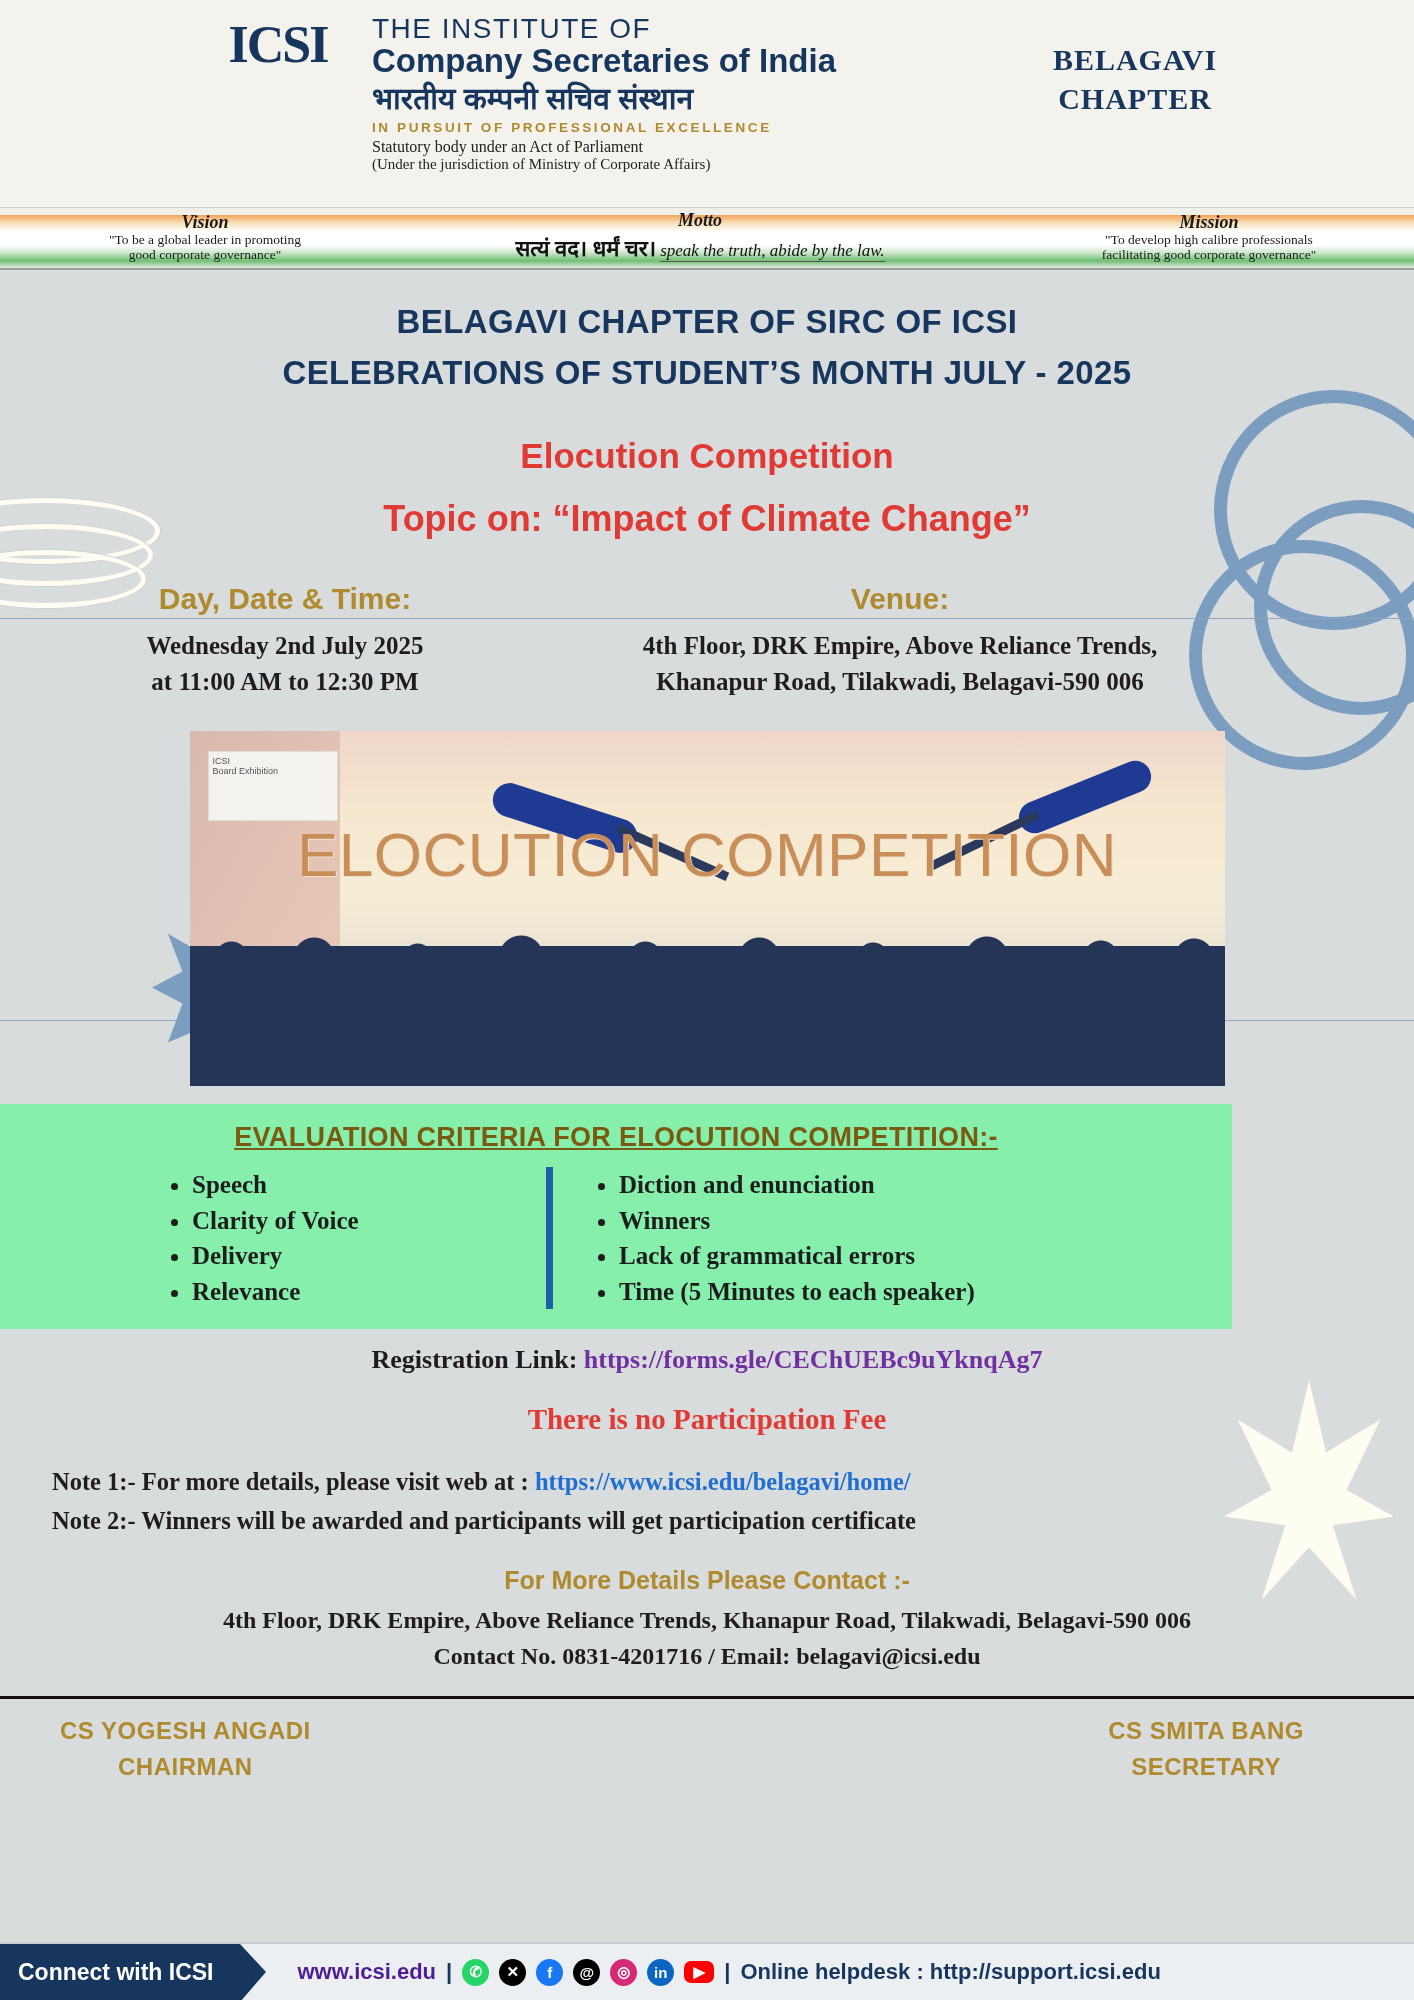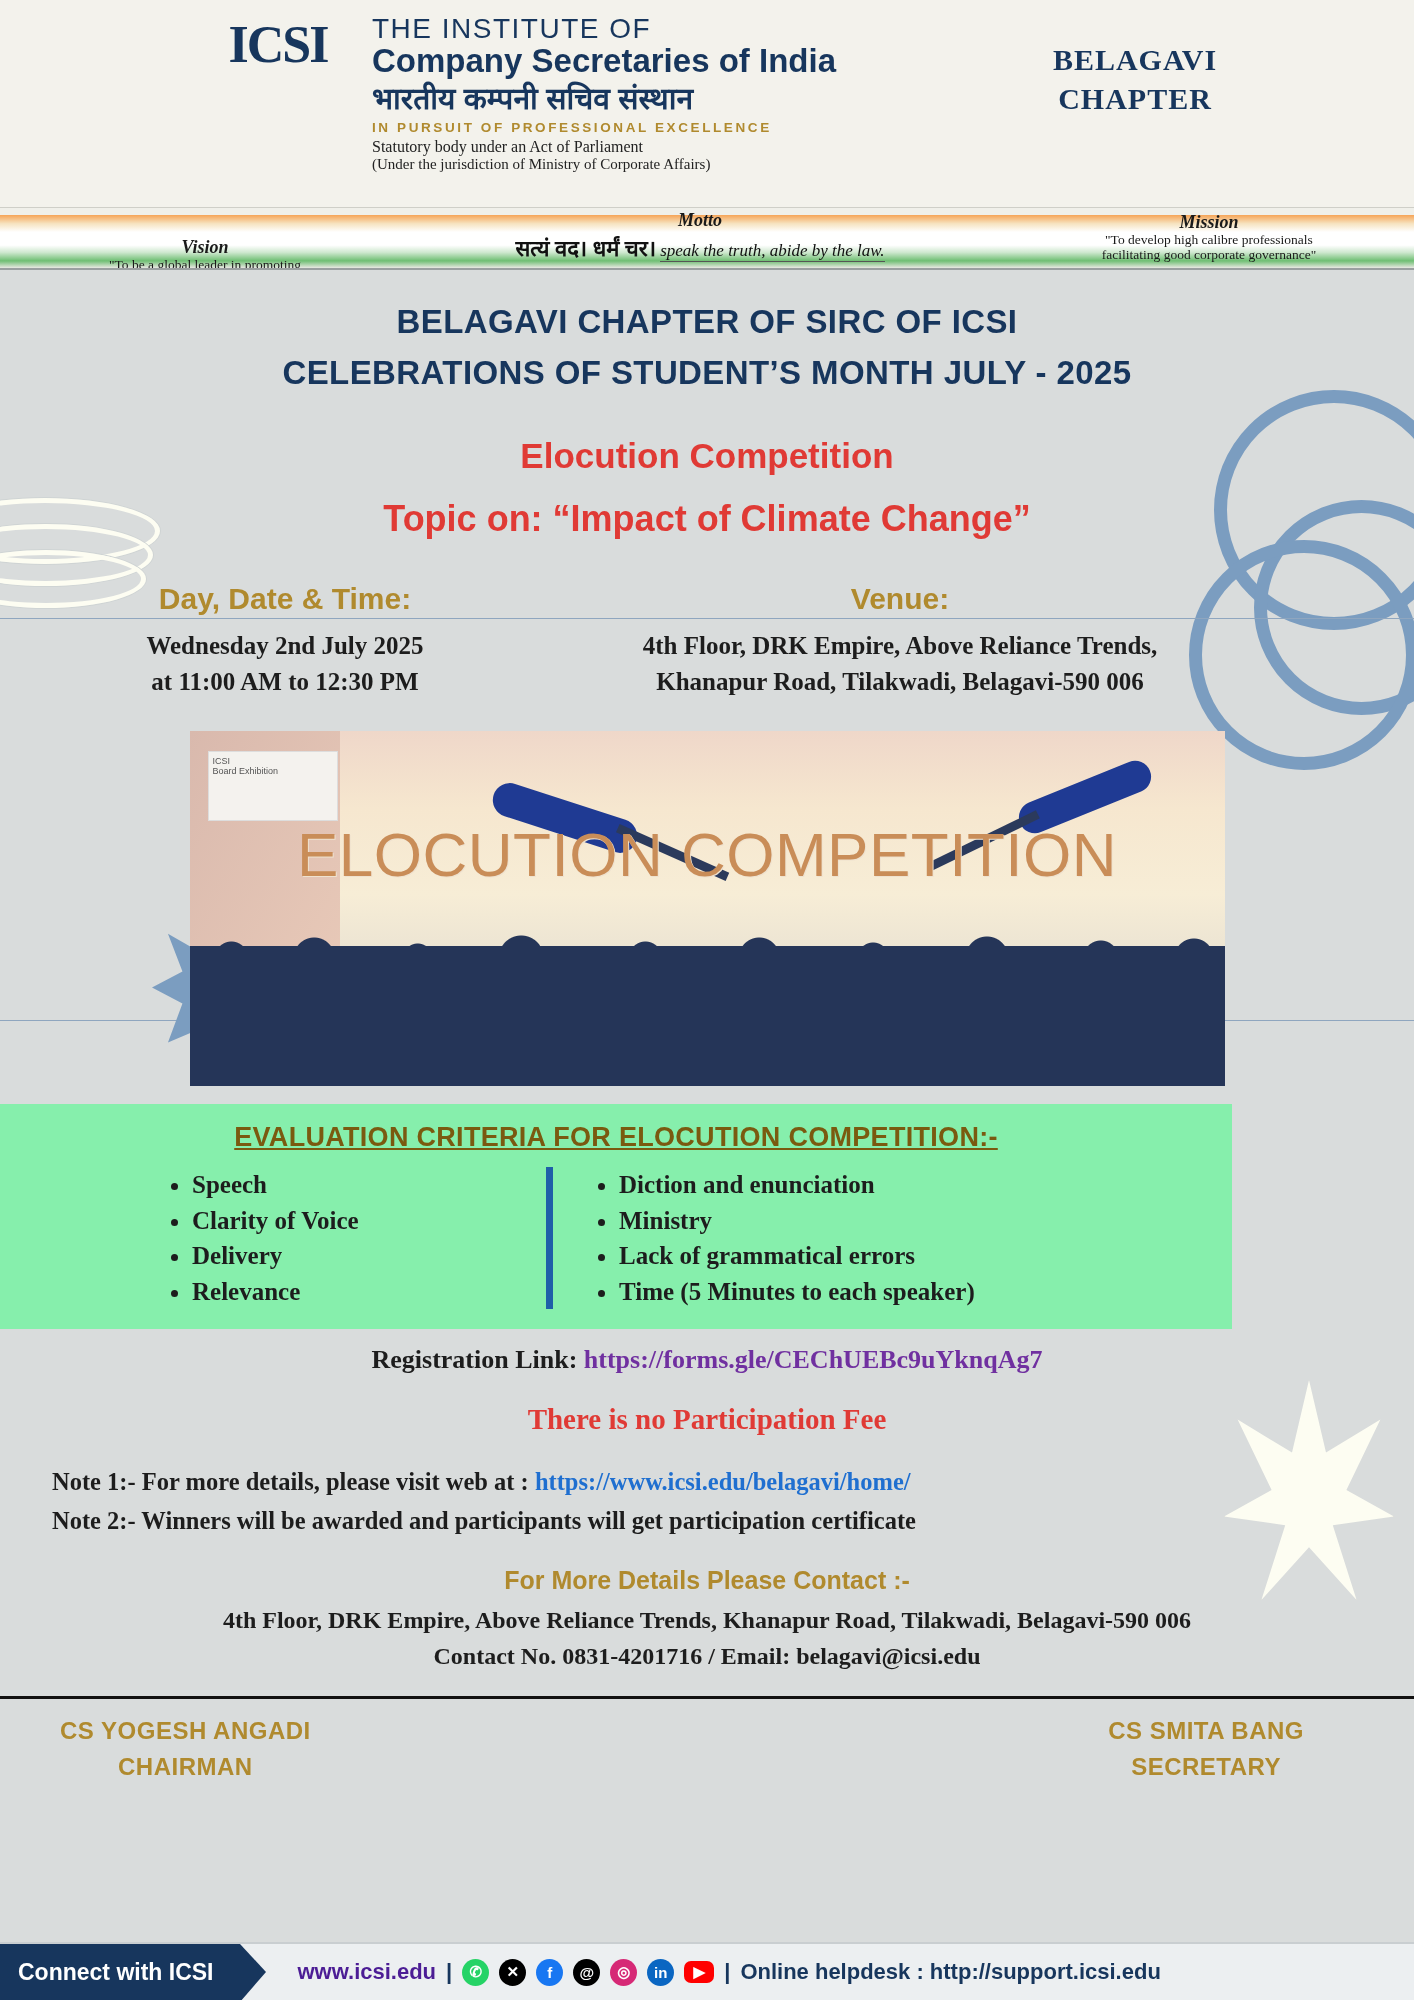--- a/index.html
+++ b/index.html
@@ -424,21 +424,21 @@
       <div class="inst-l4">IN PURSUIT OF PROFESSIONAL EXCELLENCE</div>
       <div class="inst-l5">Statutory body under an Act of Parliament</div>
       <div class="inst-l6">(Under the jurisdiction of Ministry of Corporate Affairs)</div>
     </div>
   </div>
   <div class="chapter-name" style="white-space:pre-line;">BELAGAVI
 CHAPTER</div>
 </div>
 
 <div class="vmm-band">
-  <div class="vmm-cell" style="left:40px; top:5px; width:330px;margin-top:25px;">
+  <div class="vmm-cell" style="left:40px; top:5px; width:330px;">
     <div class="vmm-title">Vision</div>
     <div class="vmm-text" style="white-space:pre-line;">"To be a global leader in promoting
 good corporate governance"</div>
   </div>
   <div class="vmm-cell" style="left:420px; top:3px; width:560px;">
     <div class="vmm-title">Motto</div>
     <div style="margin-top:2px;">
       <span class="vmm-motto-ind">सत्यं वद। धर्मं चर।</span>
       <span class="vmm-motto-en">speak the truth, abide by the law.</span>
     </div>
@@ -503,21 +503,21 @@
       <ul>
         <li>Speech</li>
         <li>Clarity of Voice</li>
         <li>Delivery</li>
         <li>Relevance</li>
       </ul>
     </div>
     <div class="crit-col second">
       <ul>
         <li>Diction and enunciation</li>
-        <li>Ministry</li>
+        <li>Winners</li>
         <li>Lack of grammatical errors</li>
         <li>Time (5 Minutes to each speaker)</li>
       </ul>
     </div>
   </div>
 </div>
 
 <div class="reg">
   <span>Registration Link:</span>
   <a href="#">https://forms.gle/CEChUEBc9uYknqAg7</a>

